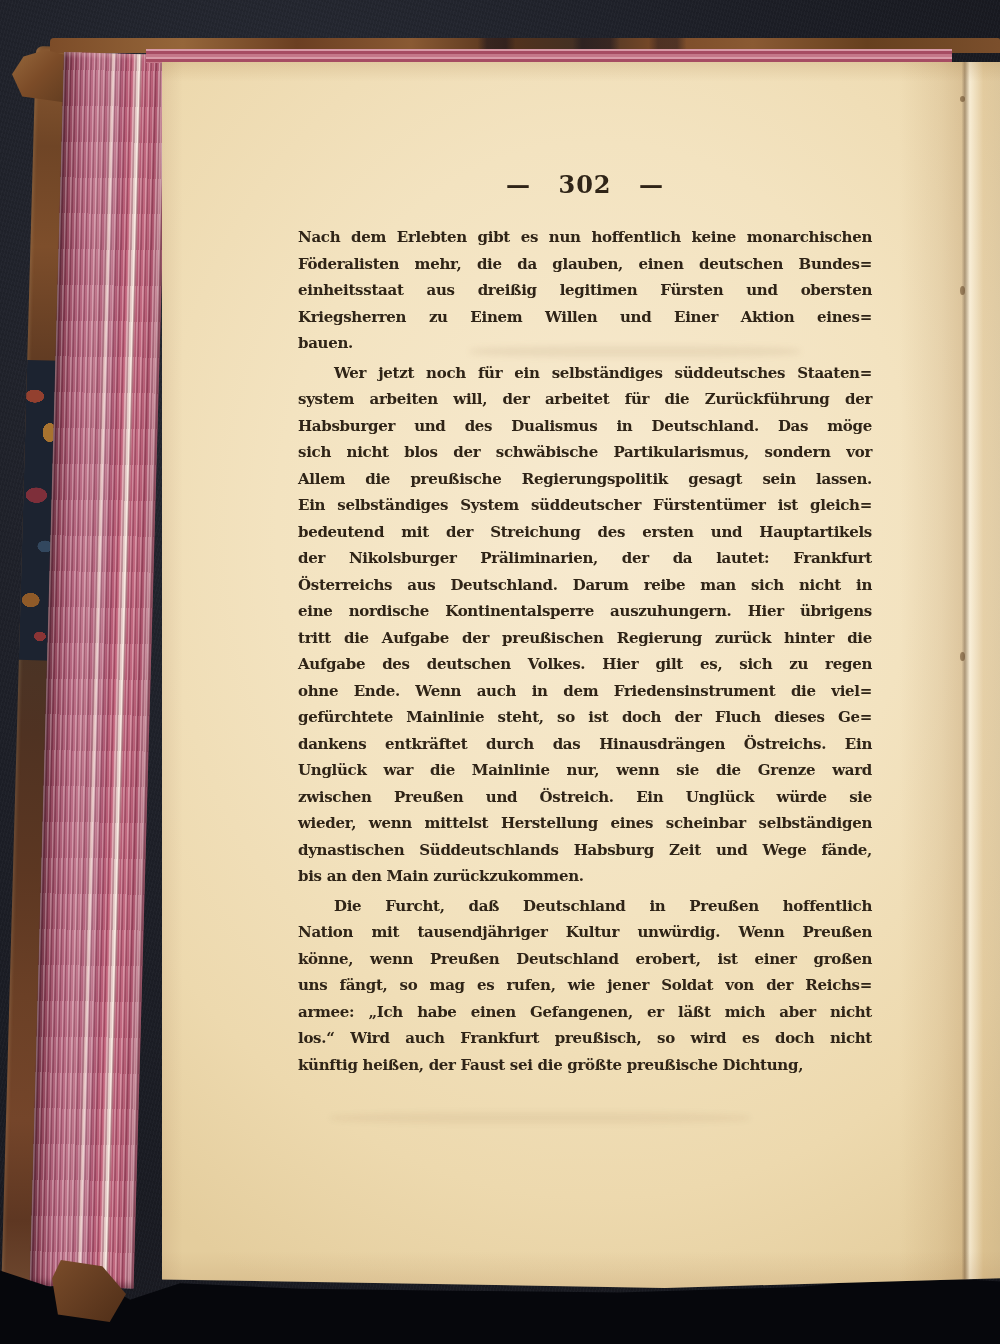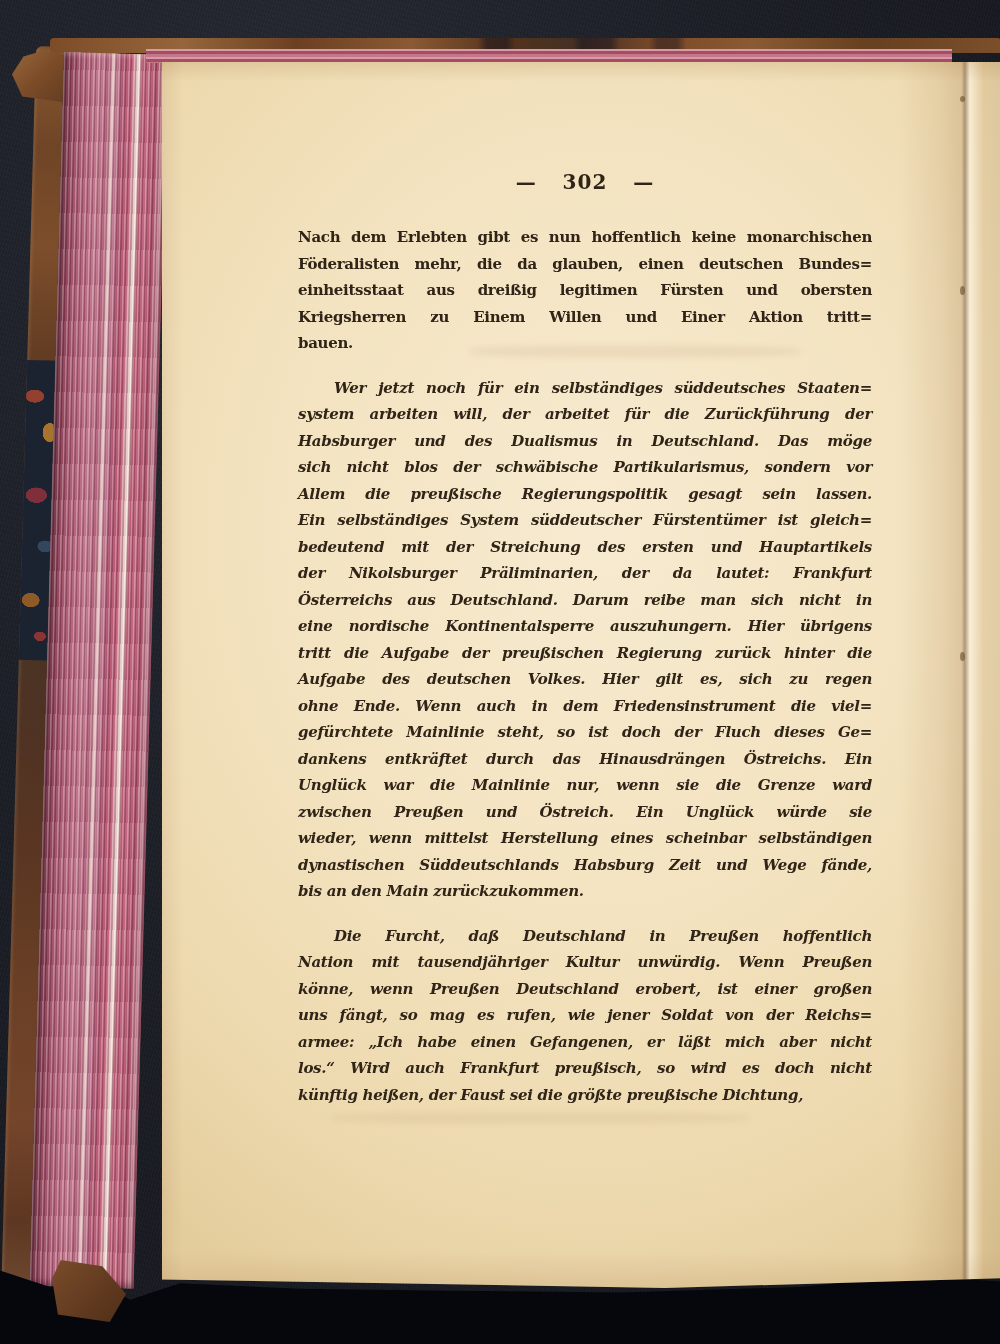--- a/index.html
+++ b/index.html
@@ -97,25 +97,25 @@
   .s1{left:470px;top:346px;width:330px;height:11px}
   .s2{left:330px;top:1112px;width:420px;height:12px;opacity:.8}
 
   
   .text-block{
     position:absolute;left:298px;top:224px;width:574px;z-index:7;
     color:#2f2417;font-weight:700;font-size:15px;letter-spacing:-0.3px;
   }
   .page-number{
     position:absolute;left:298px;top:170px;width:574px;z-index:7;
-    color:#2f2417;font-weight:700;font-size:20px;text-align:center;
+    color:#2f2417;font-weight:700;font-size:24px;text-align:center;
     word-spacing:18px;letter-spacing:1px;
   }
   .para{margin:0;}
-  .para + .para{margin-top:18px;font-style:italic;}
+  .para + .para{margin-top:3px;}
   .line{height:26.5px;line-height:26.5px;text-align:justify;text-align-last:justify;}
   .line.last{text-align-last:left;}
   .line.ind{text-indent:36px;}
 </style>
 </head>
 <body>
 
 <div class="screen">
 
   <div class="spine-strip">
@@ -135,21 +135,21 @@
   <div class="smudge s1"></div>
   <div class="smudge s2"></div>
 
   <div class="page-number">— 302 —</div>
 
   <div class="text-block">
     <div class="para">
       <div class="line">Nach dem Erlebten gibt es nun hoffentlich keine monarchischen</div>
       <div class="line">Föderalisten mehr, die da glauben, einen deutschen Bundes=</div>
       <div class="line">einheitsstaat aus dreißig legitimen Fürsten und obersten</div>
-      <div class="line">Kriegsherren zu Einem Willen und Einer Aktion tritt=</div>
+      <div class="line">Kriegsherren zu Einem Willen und Einer Aktion eines=</div>
       <div class="line last">bauen.</div>
     </div>
     <div class="para">
       <div class="line ind">Wer jetzt noch für ein selbständiges süddeutsches Staaten=</div>
       <div class="line">system arbeiten will, der arbeitet für die Zurückführung der</div>
       <div class="line">Habsburger und des Dualismus in Deutschland. Das möge</div>
       <div class="line">sich nicht blos der schwäbische Partikularismus, sondern vor</div>
       <div class="line">Allem die preußische Regierungspolitik gesagt sein lassen.</div>
       <div class="line">Ein selbständiges System süddeutscher Fürstentümer ist gleich=</div>
       <div class="line">bedeutend mit der Streichung des ersten und Hauptartikels</div>

